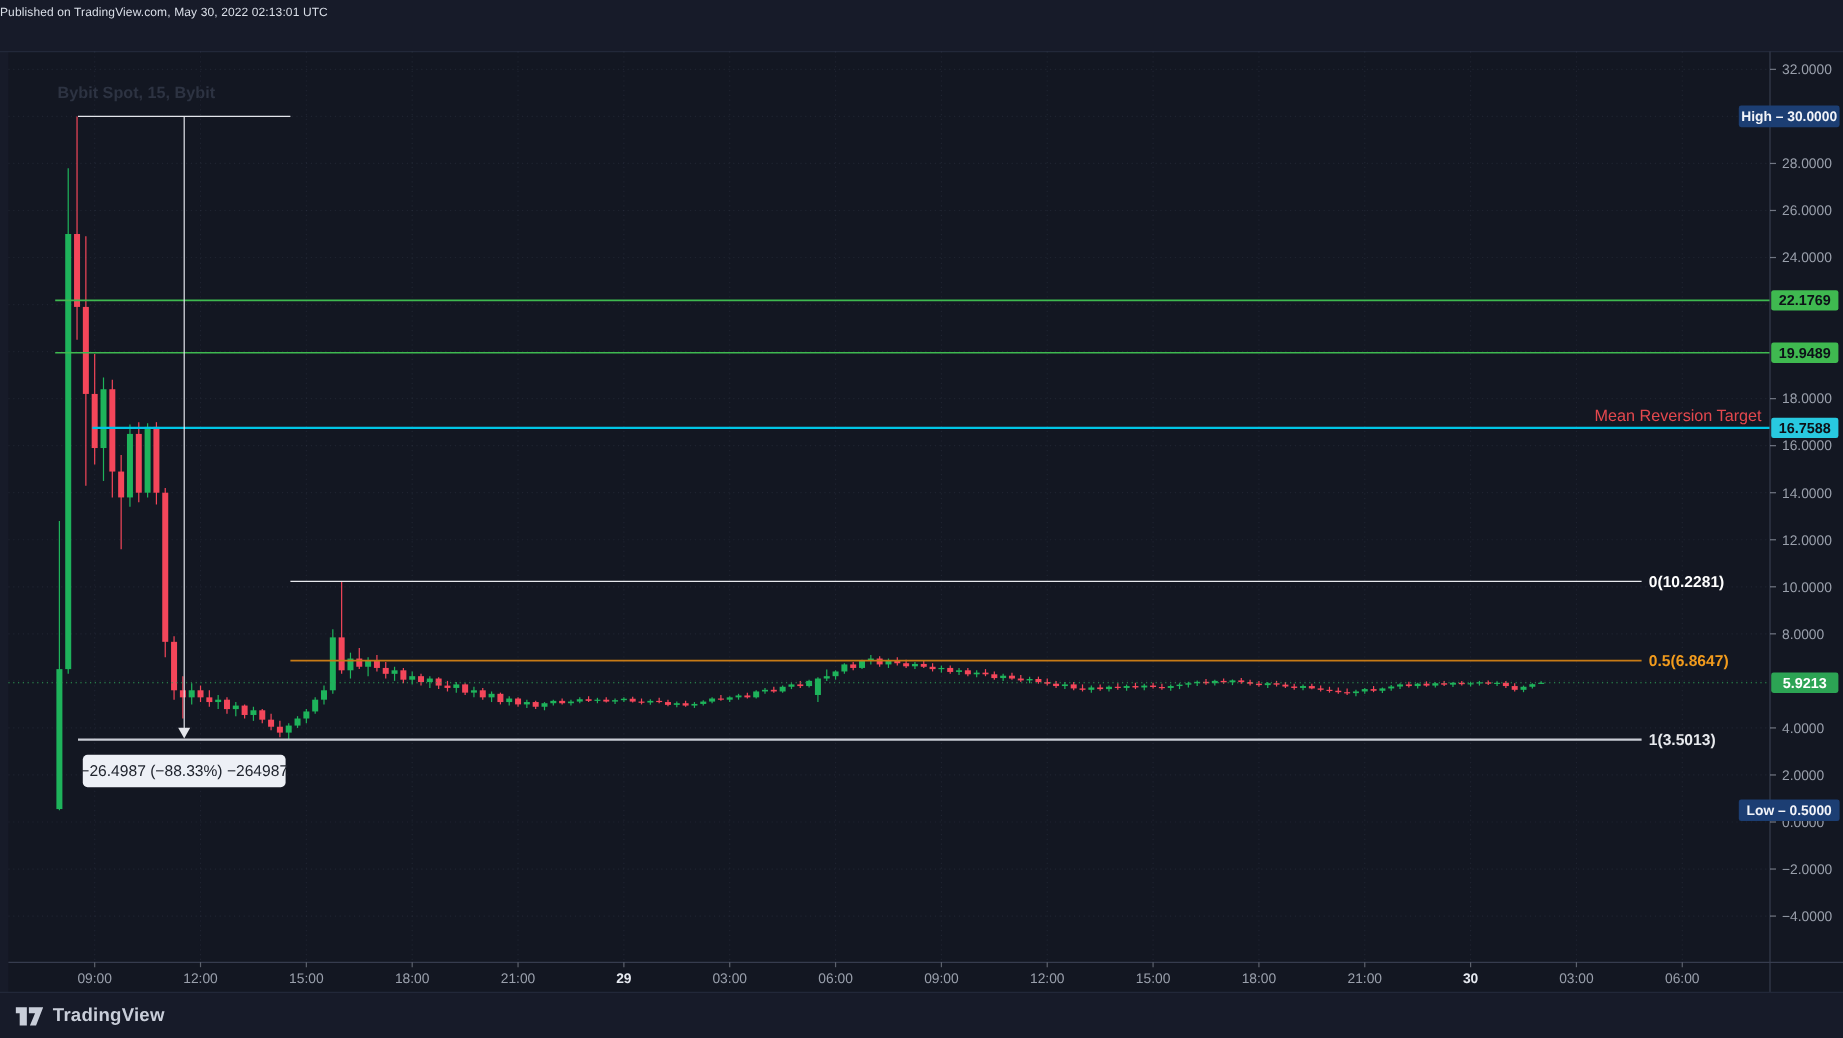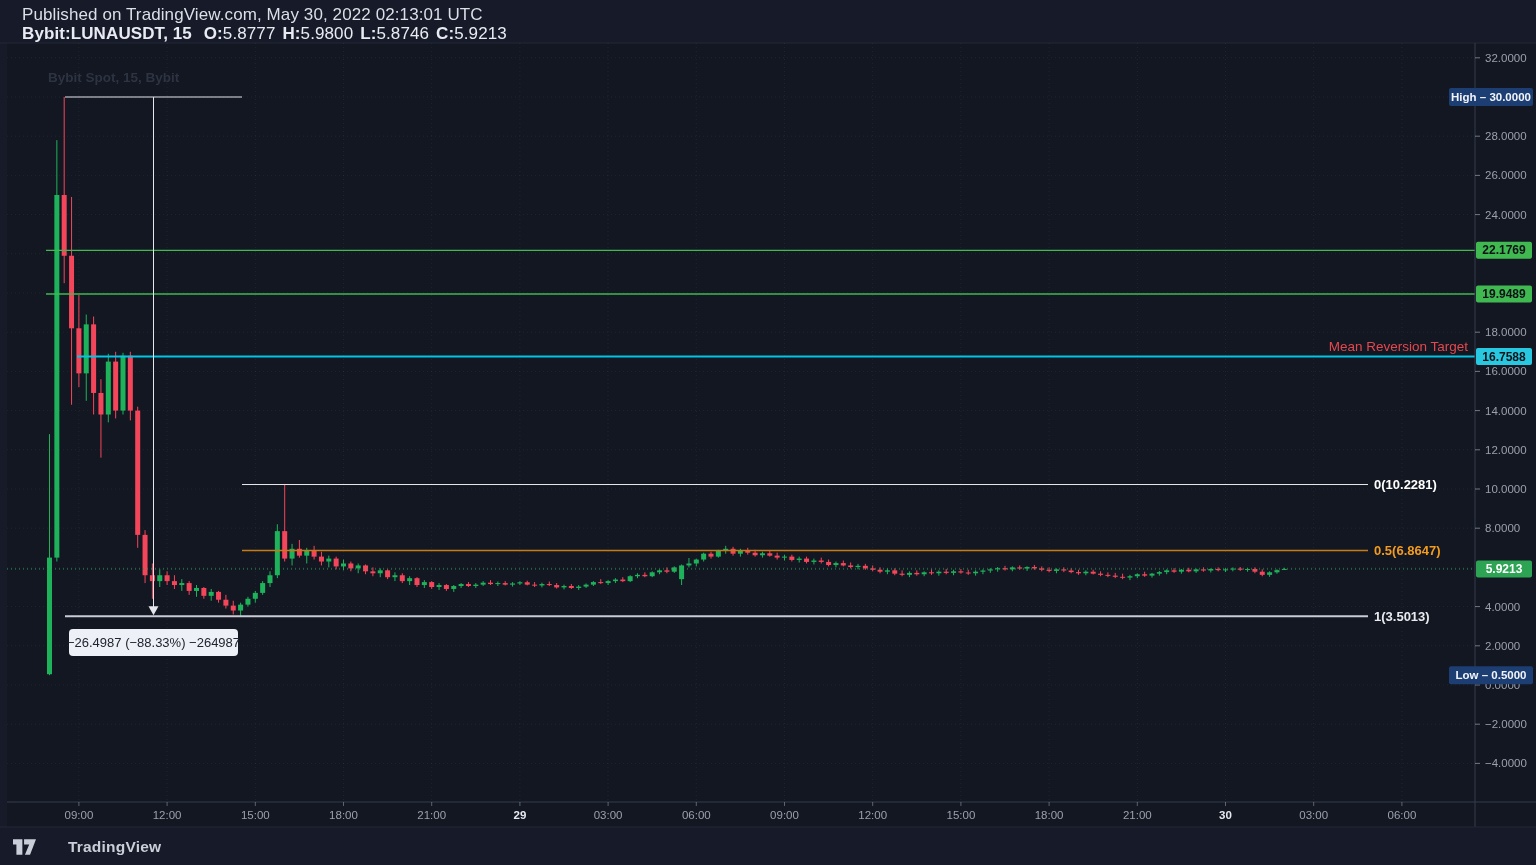--- a/index.html
+++ b/index.html
@@ -1,26 +1,26 @@
 <!DOCTYPE html>
 <html><head>
 <meta charset="utf-8">
 <style>
   html,body{margin:0;padding:0;background:#171b29;width:1536px;height:865px;overflow:hidden;
     font-family:"Liberation Sans","DejaVu Sans",sans-serif;}
   #stage{position:relative;width:1536px;height:865px;background:#171b29;}
   #chart-svg{position:absolute;left:0;top:0;}
-  .hdr{position:absolute;left:22px;color:#dadfe8;font-size:17px;letter-spacing:.1px;white-space:nowrap;}
+  .hdr{position:absolute;left:0;color:#dadfe8;font-size:10px;letter-spacing:.1px;white-space:nowrap;}
   #pub-line{top:5px;font-weight:400;}
   #sym-line{top:24px;color:#e9ebf2;}
   #sym-line .b{font-weight:700;}
   #sym-line .v{font-weight:400;margin-right:7px;}
   #watermark{position:absolute;left:48px;top:70px;font-size:13.5px;font-weight:700;color:#2d3342;}
   #footer{position:absolute;left:13px;top:838px;display:flex;align-items:center;gap:8px;}
-  #footer .brand{color:#c9ced9;font-size:15.5px;font-weight:700;letter-spacing:.2px;margin-left:24px;}
+  #footer .brand{color:#c9ced9;font-size:15.5px;font-weight:700;letter-spacing:.2px;}
 </style>
 </head>
 <body>
 
 <div id="stage">
   <svg id="chart-svg" width="1536" height="865">
       <rect x="7" y="43" width="1529" height="784" fill="#131722"></rect>
       <line x1="0" y1="43" x2="1536" y2="43" stroke="#222839" stroke-width="1"></line>
       <line x1="78.9" y1="43" x2="78.9" y2="802" stroke="#8e97ad" stroke-opacity="0.1" stroke-dasharray="1,3"></line>
       <line x1="167.1" y1="43" x2="167.1" y2="802" stroke="#8e97ad" stroke-opacity="0.1" stroke-dasharray="1,3"></line>
@@ -487,24 +487,20 @@
       <line x1="1225.5" y1="802" x2="1225.5" y2="806" stroke="#9aa0ac" stroke-opacity="0.55"></line>
       <text x="1225.5" y="819" fill="#e6e9f0" font-size="11.5" font-family="&quot;Liberation Sans&quot;,&quot;DejaVu Sans&quot;,sans-serif" text-anchor="middle" font-weight="700">30</text>
       <line x1="1313.7" y1="802" x2="1313.7" y2="806" stroke="#9aa0ac" stroke-opacity="0.55"></line>
       <text x="1313.7" y="819" fill="#9aa0ac" font-size="11.5" font-family="&quot;Liberation Sans&quot;,&quot;DejaVu Sans&quot;,sans-serif" text-anchor="middle" font-weight="400">03:00</text>
       <line x1="1401.8999999999999" y1="802" x2="1401.8999999999999" y2="806" stroke="#9aa0ac" stroke-opacity="0.55"></line>
       <text x="1401.8999999999999" y="819" fill="#9aa0ac" font-size="11.5" font-family="&quot;Liberation Sans&quot;,&quot;DejaVu Sans&quot;,sans-serif" text-anchor="middle" font-weight="400">06:00</text>
     </svg>
 
   <div id="pub-line" class="hdr">Published on TradingView.com, May 30, 2022 02:13:01 UTC</div>
 
-  <div id="sym-line" class="hdr">
-    <span class="b">Bybit:LUNAUSDT, 15</span>
-    <span class="b" style="margin-left:7px">O:</span><span class="v">5.8777</span><span class="b">H:</span><span class="v">5.9800</span><span class="b">L:</span><span class="v">5.8746</span><span class="b">C:</span><span class="v">5.9213</span>
-  </div>
 
   <div id="watermark">Bybit Spot, 15, Bybit</div>
 
   <div id="footer">
     <svg width="23" height="16" viewBox="0 0 27 18">
       <polygon points="0,0 11,0 11,18 4,18 4,6 0,6" fill="#c9ced9"></polygon>
       <polygon points="13,0 27,0 20,18 14,18 19,6 13,6" fill="#c9ced9"></polygon>
     </svg>
     <span class="brand">TradingView</span>
   </div>

